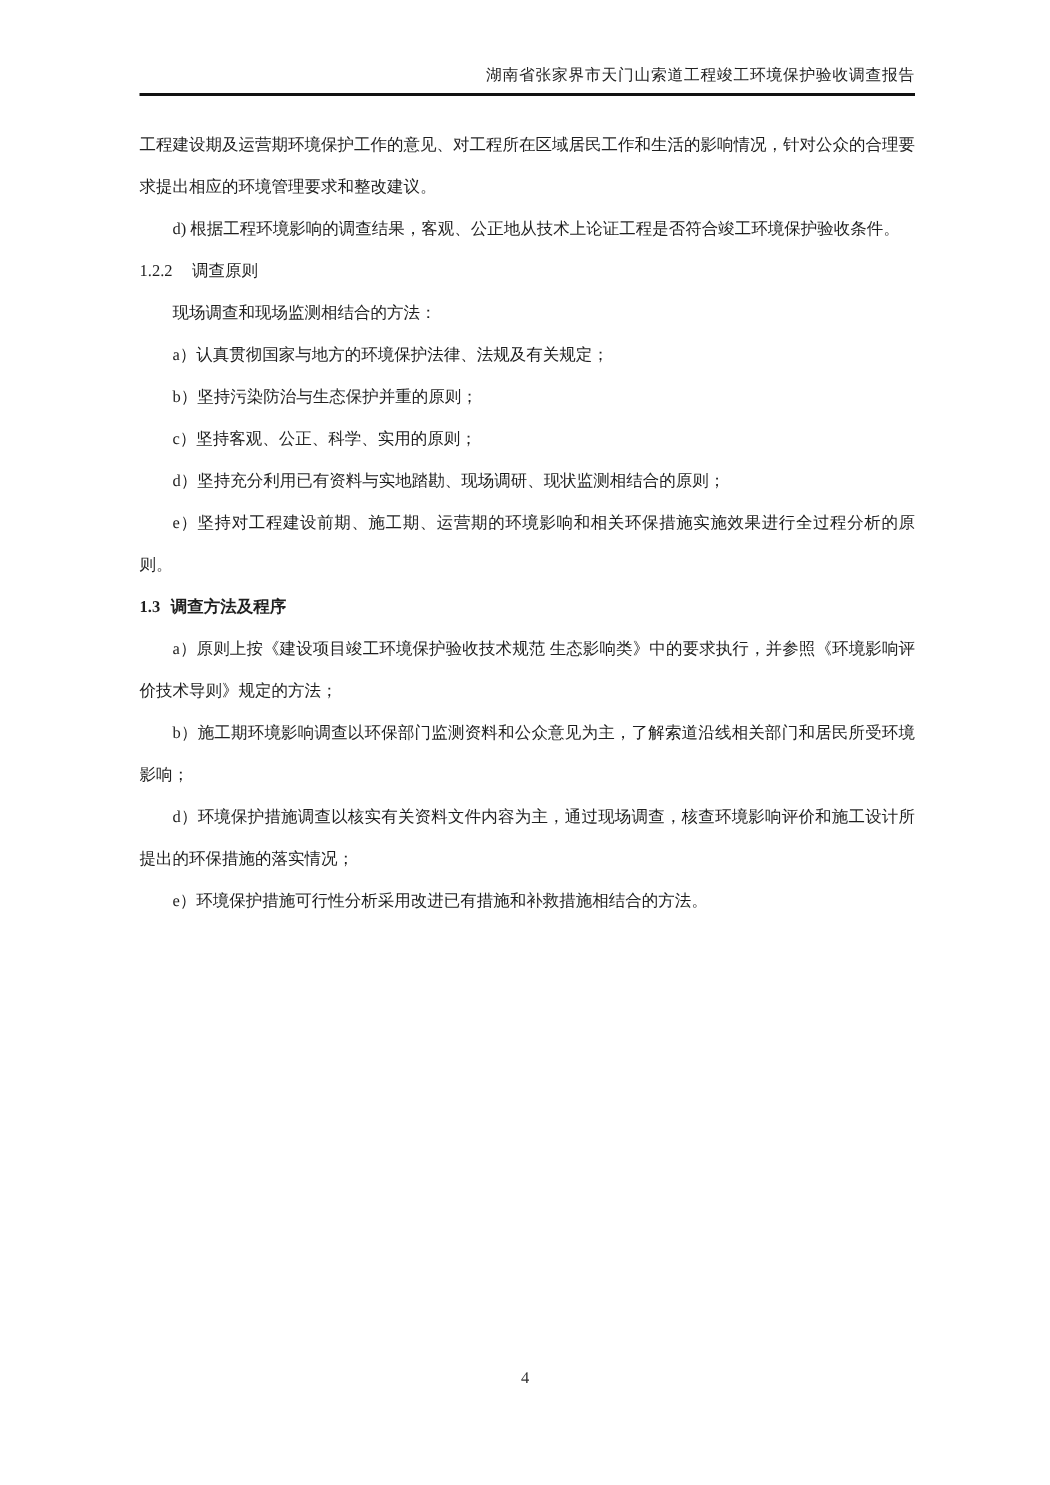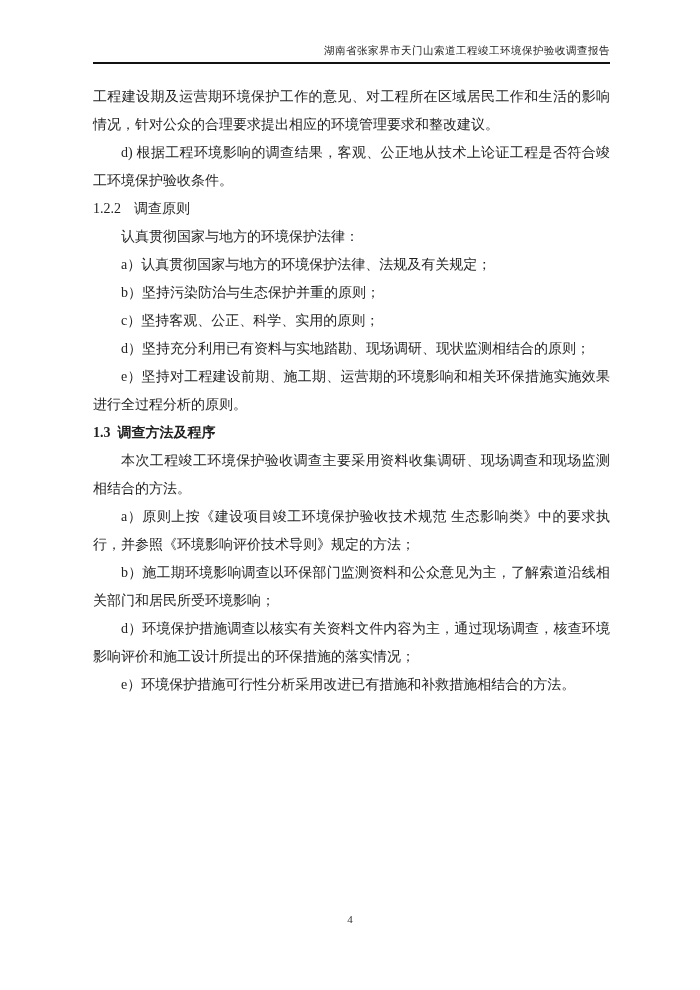--- a/index.html
+++ b/index.html
@@ -29,21 +29,21 @@
     right: 90px;
     top: 62px;
     height: 2px;
     background: #111111;
   }
   .content {
     position: absolute;
     left: 93px;
     right: 90px;
     top: 83px;
-    font-size: 14px;
+    font-size: 11px;
     line-height: 28px;
     text-align: justify;
     text-justify: inter-ideograph;
     color: #1f1f1f;
   }
   .content p, .content .heading {
     margin: 0;
     padding: 0;
   }
   .indent { text-indent: 2em; }
@@ -77,33 +77,32 @@
   <div class="content">
 
     <p>工程建设期及运营期环境保护工作的意见、对工程所在区域居民工作和生活的影响情况，针对公众的合理要求提出相应的环境管理要求和整改建议。</p>
 
     <p class="indent">d) 根据工程环境影响的调查结果，客观、公正地从技术上论证工程是否符合竣工环境保护验收条件。</p>
 
     <div class="heading heading-l3">
       <span class="num">1.2.2</span><span>调查原则</span>
     </div>
 
-    <p class="indent">认真贯彻国家与地方的环境保护法律：</p>
+    <p class="indent">现场调查和现场监测相结合的方法：</p>
 
     <p class="indent">a）认真贯彻国家与地方的环境保护法律、法规及有关规定；</p>
     <p class="indent">b）坚持污染防治与生态保护并重的原则；</p>
     <p class="indent">c）坚持客观、公正、科学、实用的原则；</p>
     <p class="indent">d）坚持充分利用已有资料与实地踏勘、现场调研、现状监测相结合的原则；</p>
     <p class="indent">e）坚持对工程建设前期、施工期、运营期的环境影响和相关环保措施实施效果进行全过程分析的原则。</p>
 
     <div class="heading heading-l2">
       <span class="num">1.3</span><span>调查方法及程序</span>
     </div>
 
-    <p class="indent">本次工程竣工环境保护验收调查主要采用资料收集调研、现场调查和现场监测相结合的方法。</p>
 
     <p class="indent">a）原则上按《建设项目竣工环境保护验收技术规范 生态影响类》中的要求执行，并参照《环境影响评价技术导则》规定的方法；</p>
     <p class="indent">b）施工期环境影响调查以环保部门监测资料和公众意见为主，了解索道沿线相关部门和居民所受环境影响；</p>
     <p class="indent">d）环境保护措施调查以核实有关资料文件内容为主，通过现场调查，核查环境影响评价和施工设计所提出的环保措施的落实情况；</p>
     <p class="indent">e）环境保护措施可行性分析采用改进已有措施和补救措施相结合的方法。</p>
 
 
   </div>
 
   <div class="page-footer">

